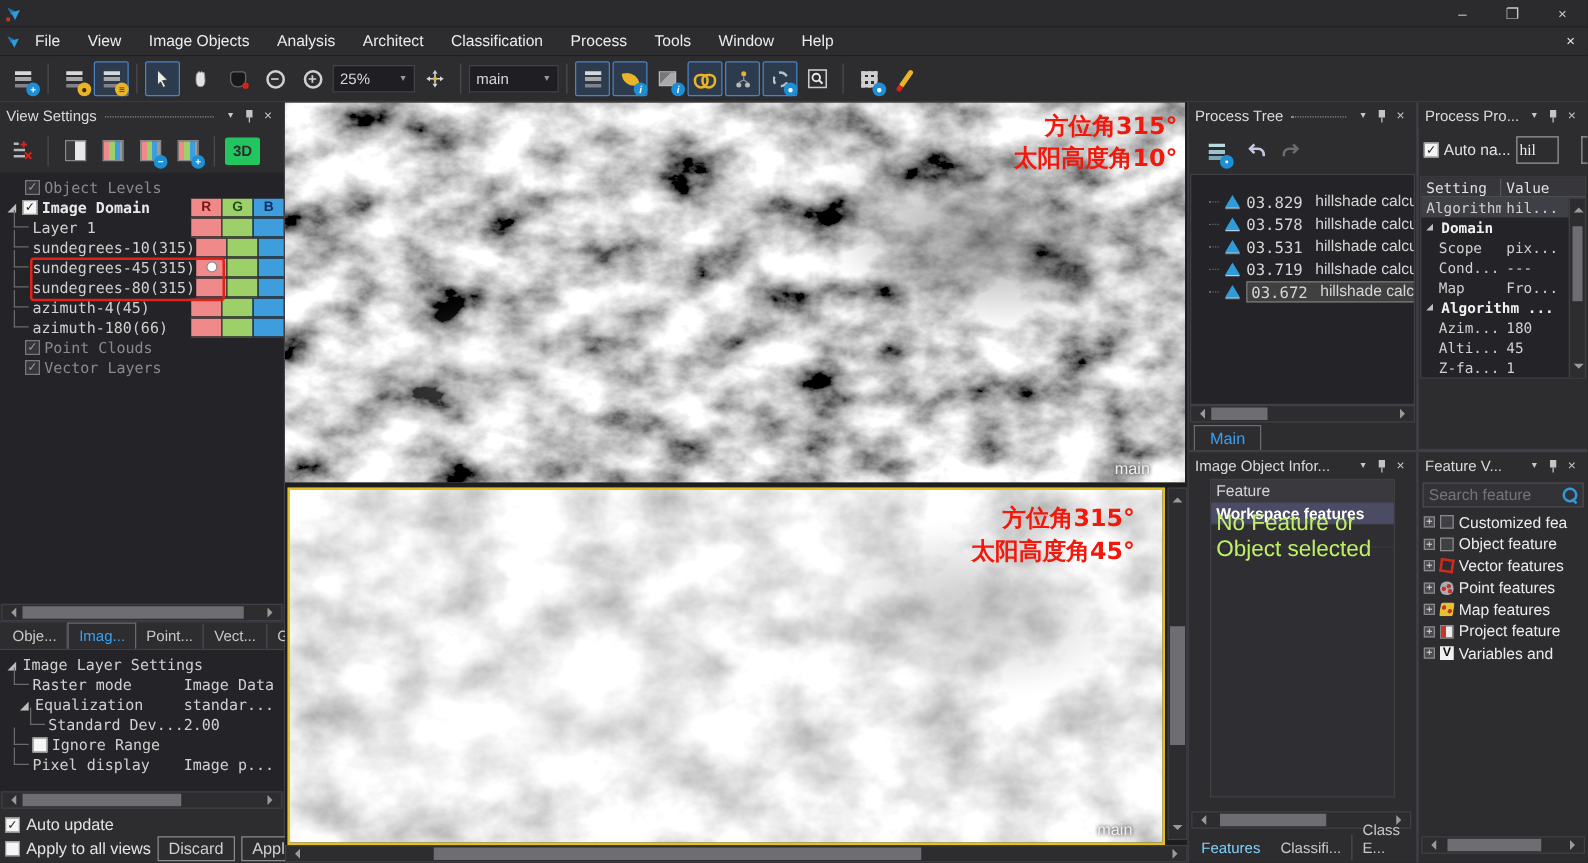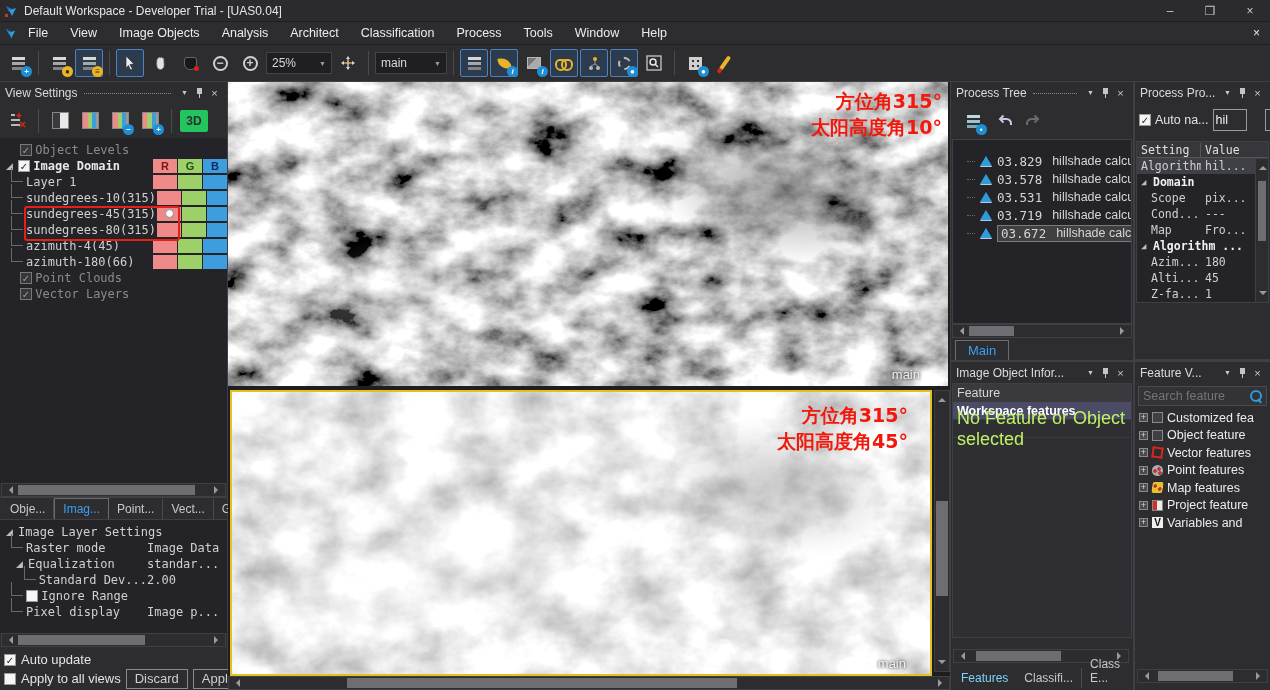--- a/index.html
+++ b/index.html
@@ -133,21 +133,21 @@
   #ioi-rows .irow.hdr{background:#3a3a3e}
   #ioi-rows .irow.hl{background:#4b4b66;color:#fff;font-weight:bold}
   #ioi-rows .irow.msg{color:#bef264;font-size:18px}
   #ioi-tabs{position:absolute;left:0;bottom:0;width:100%;height:23px;display:flex;align-items:flex-end;padding-left:2px}
   #ioi-hscroll{position:absolute;left:2px;bottom:25px;width:176px}
 
   
   #right2{position:absolute;left:1133px;top:82px;width:137px;height:608px;background:#2d2d30;border-left:2px solid #3f3f46}
   #pp-name{height:34px;display:flex;align-items:center;gap:4px;padding-left:4px;font-size:12.5px;color:#e2e2e2}
   #pp-name input{width:34px;height:22px;background:#2d2d30;border:1px solid #9a9a9e;color:#efefef;
-    font-size:12.5px;padding:0 2px;font-family:Liberation Sans, sans-serif}
+    font-size:12.5px;padding:0 2px;font-family:Liberation Serif, serif}
   #pp-name .sliver{margin-left:auto;width:5px;height:22px;border:1px solid #9a9a9e;border-right:none}
   #pp-table{margin:4px 1px 0 1px;border:1px solid #3f3f46;background:#242428;position:relative}
   .pprow{height:16px;display:flex;align-items:center;font-size:11.5px;font-family:"DejaVu Sans Mono",monospace;color:#d0d0d0}
   .pprow.head{background:#37373b;border-bottom:1px solid #55555a;color:#e0e0e0}
   .pprow.head .c1{border-right:1px solid #55555a}
   .pprow .c1{width:64px;padding-left:4px;white-space:nowrap;overflow:hidden;flex:none}
   .pprow .c2{padding-left:4px;white-space:nowrap;overflow:hidden}
   .pprow.sel{background:#3f3f46}
   .pprow.grp .c1{width:auto;font-weight:bold;color:#f0f0f0}
   .pprow .ind{padding-left:14px}
@@ -187,21 +187,20 @@
     <feColorMatrix type="matrix" values="1.1 0 0 0 0.30  1.1 0 0 0 0.30  1.1 0 0 0 0.30  0 0 0 0 1"></feColorMatrix>
   </filter>
 </svg>
 
 <div id="titlebar">
   <svg width="14" height="14" viewBox="0 0 14 14">
     <path d="M2 2 L8 5 L5 8 Z" fill="#1b75bb"></path>
       <path d="M5 6 L12 4 L8 12 Z" fill="#2f9bd8"></path>
     <rect x="1" y="10" width="3" height="3" fill="#c0392b"></rect>
   </svg>
-  <span class="title">Default Workspace - Developer Trial - [UAS0.04]</span>
   <div class="wincontrols">
     <span>–</span>
     <span>❐</span>
     <span>×</span>
   </div>
 </div>
 
 <div id="menubar">
   <svg width="13" height="13" viewBox="0 0 14 14">
     <path d="M2 2 L8 5 L5 8 Z" fill="#1b75bb"></path>
@@ -602,21 +601,21 @@
   </div>
   <div style="position:relative;height:326px">
     <div class="phead">
       <span>Image Object Infor...</span>
 
       <span style="flex:1"></span>
       <span class="hb dd">▼</span>
       <span class="pin"></span>
       <span class="hb">×</span>
     </div>
-    <div id="ioi-rows" style="border:1px solid #3f3f46;margin:0 1px;background:#2f2f33;height:255px">
+    <div id="ioi-rows" style="border:1px solid #3f3f46;margin:0 17px;background:#2f2f33;height:255px">
       <div class="irow hdr">Feature</div>
       <div class="irow hl">Workspace features</div>
       <div class="irow msg">No Feature or Object selected</div>
     </div>
     <div class="hscroll" id="ioi-hscroll">
       <span class="arr l"></span>
         <span class="sthumb" style="left:22px;width:85px;top:1px;bottom:1px"></span>
         <span class="arr r"></span>
     </div>
     <div id="ioi-tabs">

